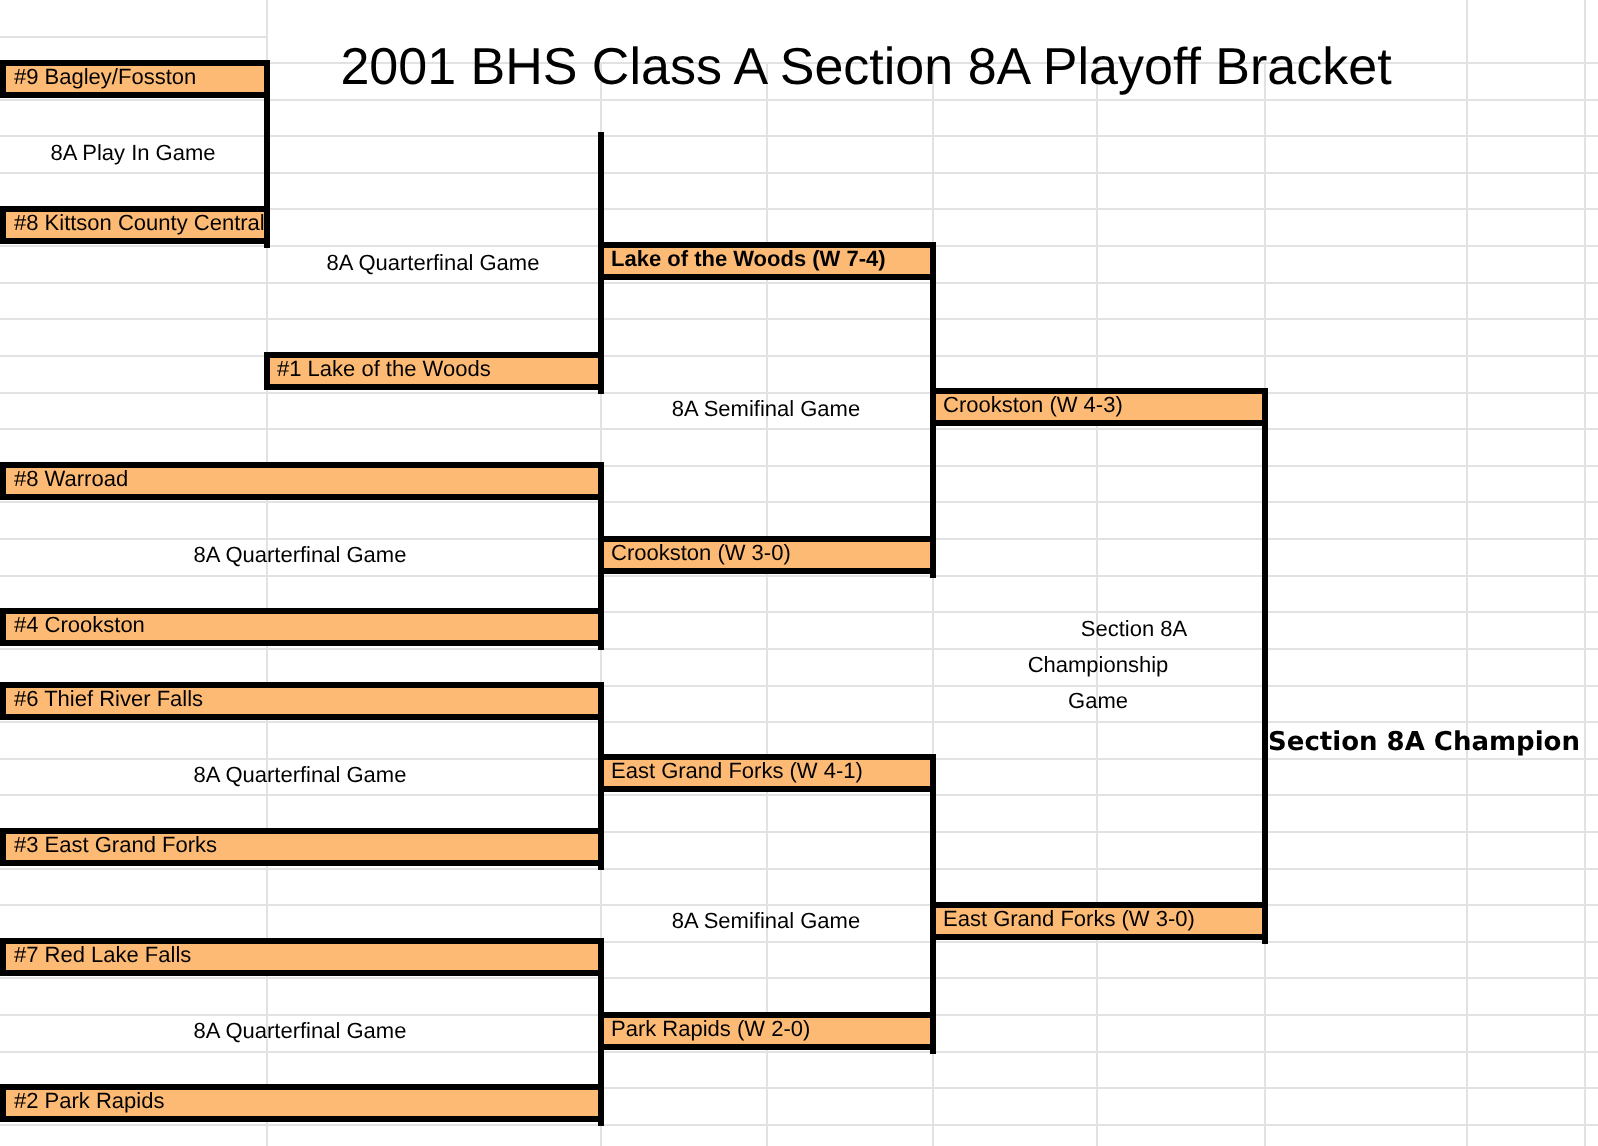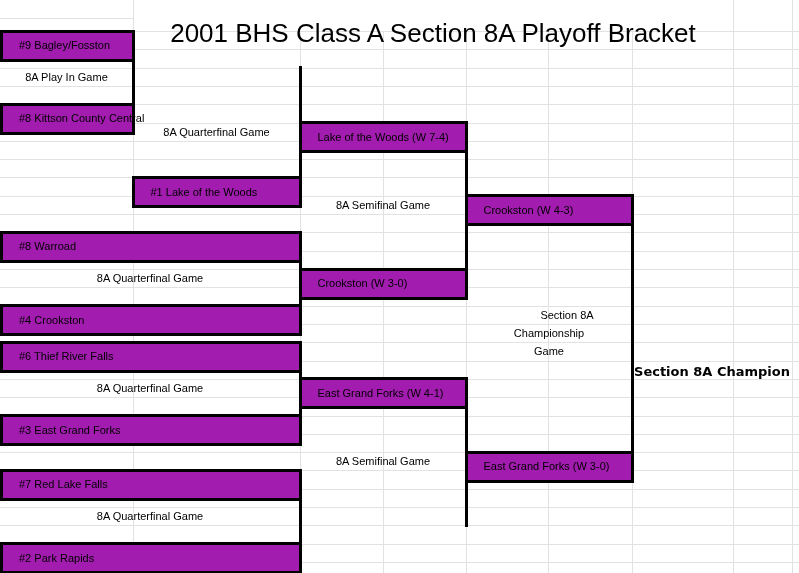--- a/index.html
+++ b/index.html
@@ -18,26 +18,26 @@
       #e2e2e2 0px, #e2e2e2 1px, transparent 1px, transparent 18.31px);
     z-index:0;
   }
   .hline-short { position:absolute; left:0; top:18px; width:133px; height:1px; background:#e2e2e2; z-index:0; }
   .vline { position:absolute; width:1px; background:#e2e2e2; z-index:0; }
   .v-full { top:0; height:573px; }
   .v-body { top:31px; height:542px; }
   
   .box {
     position:absolute;
-    background:#a21caf;
+    background:#fdba74;
     border:3px solid #000000;
     box-sizing:border-box;
-    height:32px;
+    height:19px;
     display:flex; align-items:center;
-    padding-left:16px;
+    padding-left:4px;
     font-size:11px; line-height:11px;
     white-space:nowrap;
     z-index:3;
   }
   .connector { position:absolute; width:3px; background:#000000; z-index:2; }
   .lbl {
     position:absolute; height:18.3px; line-height:18.3px;
     text-align:center; font-size:11px; white-space:nowrap; z-index:2;
   }
   .title {
@@ -77,38 +77,39 @@
   <div class="connector" style="left:464.5px; top:121.1px; height:167.7px;"></div>
   <div class="connector" style="left:464.5px; top:377.4px; height:149.4px;"></div>
   <div class="connector" style="left:630.5px; top:194.3px; height:277.6px;"></div>
 
   <div class="box" style="left:0; top:29.5px; width:134.5px;">#9 Bagley/Fosston</div>
   <div class="lbl" style="left:0; top:67.6px; width:133px;">8A Play In Game</div>
   <div class="box" style="left:0; top:102.7px; width:134.5px;">#8 Kittson County Central</div>
 
   <div class="lbl" style="left:133px; top:122.6px; width:167px;">8A Quarterfinal Game</div>
   <div class="box" style="left:131.5px; top:176px; width:170px;">#1 Lake of the Woods</div>
-  <div class="box" style="left:298.5px; top:121.1px; width:169px;">Lake of the Woods (W 7-4)</div>
+  <div class="box" style="left:298.5px; top:121.1px; width:169px;font-weight:bold;">Lake of the Woods (W 7-4)</div>
 
   <div class="box" style="left:0; top:230.9px; width:301.5px;">#8 Warroad</div>
   <div class="lbl" style="left:0; top:269px; width:300px;">8A Quarterfinal Game</div>
   <div class="box" style="left:0; top:304.2px; width:301.5px;text-align:right;">#4 Crookston</div>
   <div class="box" style="left:298.5px; top:267.5px; width:169px;">Crookston (W 3-0)</div>
 
   <div class="lbl" style="left:300px; top:195.8px; width:166px;">8A Semifinal Game</div>
   <div class="box" style="left:464.5px; top:194.3px; width:169px;">Crookston (W 4-3)</div>
 
   <div class="box" style="left:0; top:340.8px; width:301.5px;">#6 Thief River Falls</div>
   <div class="lbl" style="left:0; top:378.9px; width:300px;">8A Quarterfinal Game</div>
   <div class="box" style="left:0; top:414px; width:301.5px;">#3 East Grand Forks</div>
   <div class="box" style="left:298.5px; top:377.4px; width:169px;">East Grand Forks (W 4-1)</div>
 
   <div class="box" style="left:0; top:468.9px; width:301.5px;">#7 Red Lake Falls</div>
   <div class="lbl" style="left:0; top:507.1px; width:300px;">8A Quarterfinal Game</div>
   <div class="box" style="left:0; top:542.2px; width:301.5px;">#2 Park Rapids</div>
+  <div class="box" style="left:298.5px; top:505.6px; width:169px;">Park Rapids (W 2-0)</div>
 
   <div class="lbl" style="left:300px; top:452.1px; width:166px;">8A Semifinal Game</div>
   <div class="box" style="left:464.5px; top:450.6px; width:169px;">East Grand Forks (W 3-0)</div>
 
   <div class="lbl" style="left:484px; top:305.7px; width:166px;">Section 8A</div>
   <div class="lbl" style="left:466px; top:324px; width:166px;">Championship</div>
   <div class="lbl" style="left:466px; top:342.3px; width:166px;">Game</div>
   <div class="champion">Section 8A Champion</div>
 
 </div>

